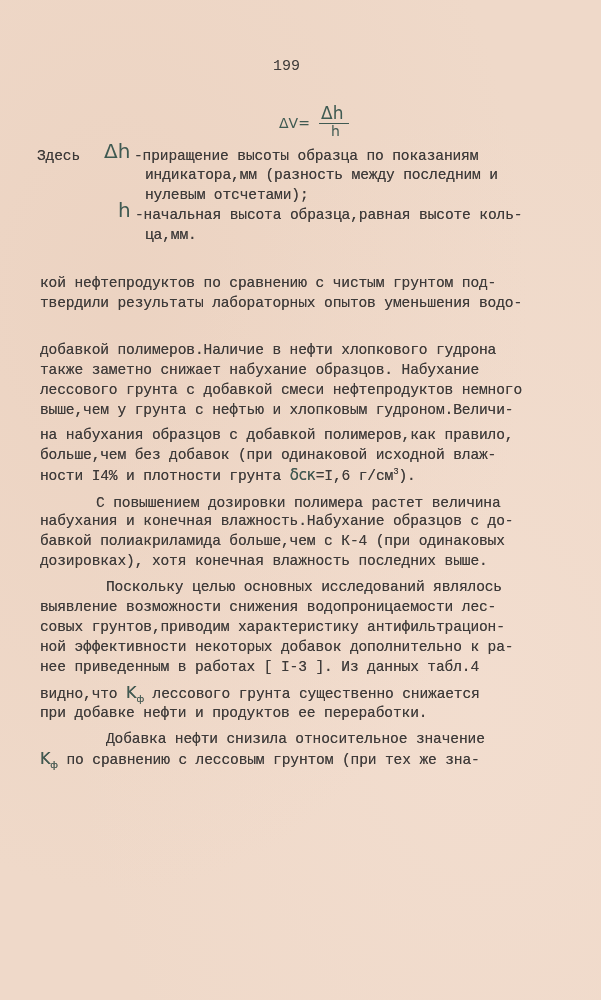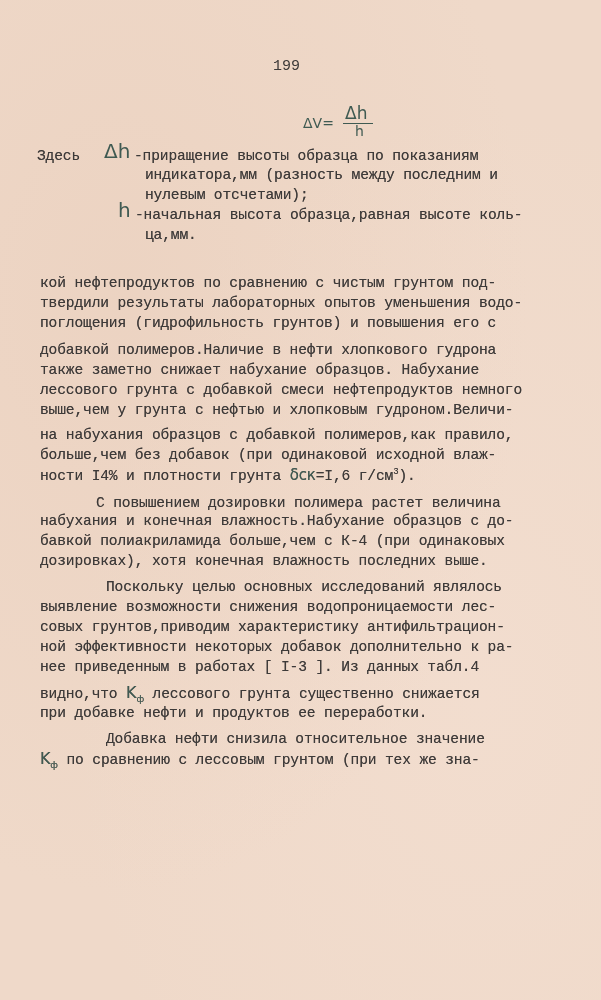--- a/index.html
+++ b/index.html
@@ -22,21 +22,21 @@
     line-height: 18px;
     color: #3d3a39;
     text-shadow: 0 0 0.4px rgba(40,35,35,0.6);
   }
   .pagenum { position: absolute; left: 273px; top: 58px; font-size: 15px; color: #3d3a39; }
   .hand {
     font-family: "DejaVu Sans", sans-serif;
     color: #3f5a52;
     font-weight: normal;
   }
-  .formula { position: absolute; left: 279px; top: 103px; width: 90px; height: 40px; margin-left: 24px; }
+  .formula { position: absolute; left: 279px; top: 103px; width: 90px; height: 40px; }
   .formula .lhs { position: absolute; left: 0; top: 12px; font-size: 14px; }
   .formula .num { position: absolute; left: 42px; top: 0px; font-size: 17px; }
   .formula .bar { position: absolute; left: 40px; top: 20px; width: 30px; height: 1px; background: #3f5a52; }
   .formula .den { position: absolute; left: 52px; top: 20px; font-size: 14px; }
   .sym { position: absolute; font-size: 20px; }
   sup { font-size: 9px; vertical-align: super; line-height: 0; }
 </style>
 </head>
 <body>
 
@@ -55,21 +55,20 @@
   <span class="sym hand" style="left:104px; top:139px;">Δh</span>
   <div class="line" style="left:145px; top:166px;">индикатора,мм (разность между последним и</div>
   <div class="line" style="left:134px; top:147px;">-приращение высоты образца по показаниям</div>
   <div class="line" style="left:145px; top:186px;">нулевым отсчетами);</div>
   <span class="sym hand" style="left:118px; top:198px;">h</span>
   <div class="line" style="left:135px; top:206px;">-начальная высота образца,равная высоте коль-</div>
   <div class="line" style="left:145px; top:226px;">ца,мм.</div>
 
   <div class="line" style="left:40px; top:274px;">кой нефтепродуктов по сравнению с чистым грунтом под-</div>
   <div class="line" style="left:40px; top:294px;">твердили результаты лабораторных опытов уменьшения водо-</div>
-  <div class="line" style="left:40px; top:314px;">поглощения (гидрофильность грунтов) и повышения его с</div>
   <div class="line" style="left:40px; top:341px;">добавкой полимеров.Наличие в нефти хлопкового гудрона</div>
   <div class="line" style="left:40px; top:361px;">также заметно снижает набухание образцов. Набухание</div>
   <div class="line" style="left:40px; top:381px;">лессового грунта с добавкой смеси нефтепродуктов немного</div>
   <div class="line" style="left:40px; top:401px;">выше,чем у грунта с нефтью и хлопковым гудроном.Величи-</div>
   <div class="line" style="left:40px; top:426px;">на набухания образцов с добавкой полимеров,как правило,</div>
   <div class="line" style="left:40px; top:446px;">больше,чем без добавок (при одинаковой исходной влаж-</div>
   <div class="line" style="left:40px; top:466px;"><span>ности I4% и плотности грунта</span> <span class="hand" style="font-size:15px;">δск</span><span>=I,6 г/см</span><sup>3</sup><span>).</span></div>
 
   <div class="line" style="left:96px; top:494px;">С повышением дозировки полимера растет величина</div>
   <div class="line" style="left:40px; top:512px;">набухания и конечная влажность.Набухание образцов с до-</div>

